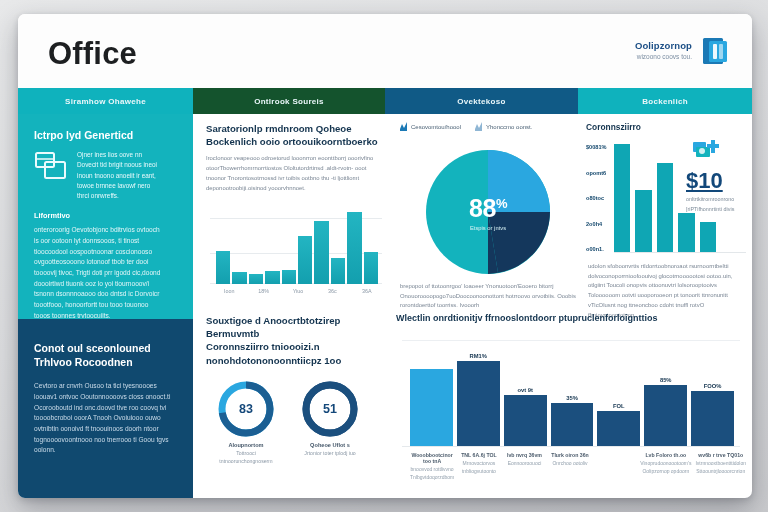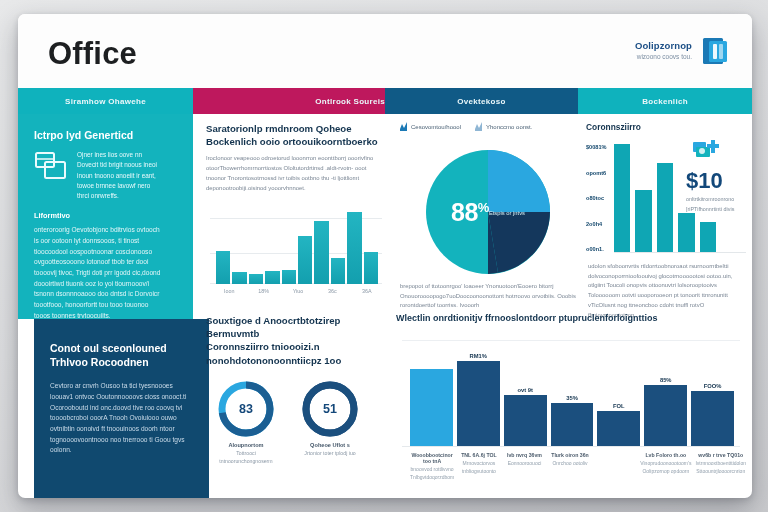--- a/index.html
+++ b/index.html
@@ -27,27 +27,27 @@
   .logo-txt{text-align:right;padding-top:4px;}
   .logo-line1{font-size:9.5px;font-weight:bold;color:#1c4f86;letter-spacing:.1px;filter:blur(.55px);}
   .logo-line2{font-size:6.5px;color:#7d8fa3;margin-top:2px;filter:blur(.55px);}
   .logo-mark{width:30px;height:30px;}
 
   
   .ribbon{position:absolute;left:0;top:74px;width:100%;height:26px;display:flex;}
   .rib-seg{display:flex;align-items:center;justify-content:center;height:100%;}
   .rib-seg span{font-size:8px;font-weight:bold;color:#eaf7fa;filter:blur(.62px);letter-spacing:.3px;}
   .rib-1{width:175px;background:#0fb2bd;align-items:center;}
-  .rib-2{width:192px;background:#be185d;justify-content:flex-end;}
+  .rib-2{width:192px;background:#14532d;}
   .rib-3{width:193px;background:#105a86;justify-content:center;}
   .rib-4{width:174px;background:#0fb2bd;}
 
   
   .side-teal{position:absolute;left:0;top:100px;width:175px;height:205px;background:#13b3bd;}
-  .side-navy{position:absolute;left:0;top:305px;width:175px;height:179px;background:#10496f;margin-left:16px;}
+  .side-navy{position:absolute;left:0;top:305px;width:175px;height:179px;background:#10496f;}
   .side-h{font-size:10.5px;font-weight:bold;color:#ffffff;filter:blur(.62px);line-height:1.35;}
   .side-p{font-size:6.6px;color:#e3f6f8;filter:blur(.7px);line-height:1.62;}
   .side-p.navy{color:#cbdcea;}
   .doc-icon{width:34px;height:32px;flex:0 0 auto;}
   .icon-row{display:flex;gap:9px;margin-top:8px;}
   .icon-row .txt{font-size:6.4px;color:#e8fafc;filter:blur(.7px);line-height:1.6;}
 
   
   .card-h{font-size:9.6px;font-weight:bold;color:#14344f;filter:blur(.6px);line-height:1.38;}
   .card-p{font-size:5.9px;color:#7a8694;filter:blur(.72px);line-height:1.65;}
@@ -62,33 +62,33 @@
   .axisA span{flex:1;text-align:center;font-size:5.4px;color:#8b98a6;filter:blur(.62px);}
 
   
   .panelB{position:absolute;left:378px;top:108px;width:182px;height:186px;}
   .legendB{display:flex;gap:14px;align-items:center;padding-left:4px;}
   .legendB .li{display:flex;align-items:center;gap:4px;}
   .legendB .sw{width:7px;height:9px;}
   .legendB span{font-size:6px;color:#4c6276;filter:blur(.65px);}
   .pieWrap{position:absolute;left:26px;top:24px;width:132px;height:132px;}
   .pieCenterTxt{position:absolute;left:0;top:0;width:100%;height:100%;
-    display:flex;flex-direction:row;align-items:center;justify-content:center;pointer-events:none;}
+    display:flex;flex-direction:column;align-items:center;justify-content:center;pointer-events:none;}
   .pieBig{font-size:25px;font-weight:bold;color:#ffffff;filter:blur(.6px);letter-spacing:-.5px;}
   .pieSub{font-size:5.8px;color:#d9f3f6;filter:blur(.7px);margin-top:2px;}
 
   
   .panelC{position:absolute;left:568px;top:108px;width:166px;height:186px;}
   .yaxisC{position:absolute;left:0;top:22px;width:26px;height:108px;display:flex;flex-direction:column;justify-content:space-between;}
   .yaxisC span{font-size:5.6px;font-weight:bold;color:#14486d;filter:blur(.62px);}
   .barsC{position:absolute;left:28px;top:22px;width:102px;height:108px;display:flex;align-items:flex-end;gap:5px;}
   .barC{flex:1;background:#0fa6b4;}
   .statBox{position:absolute;right:-2px;top:16px;width:68px;text-align:left;}
   .statIcon{width:34px;height:26px;margin-left:6px;}
-  .statBig{font-size:22px;font-weight:bold;color:#12487a;filter:blur(.62px);line-height:1;margin-top:2px;}
+  .statBig{font-size:22px;font-weight:bold;color:#12487a;filter:blur(.62px);line-height:1;margin-top:2px;text-decoration:underline;}
   .statSub{font-size:5.4px;color:#7d8b99;filter:blur(.7px);line-height:1.6;margin-top:3px;}
   .axisruleC{position:absolute;left:28px;top:130px;width:132px;height:1px;background:#e3e7ea;}
 
   
   .panelD{position:absolute;left:188px;top:300px;width:182px;height:184px;}
   .rings{display:flex;gap:16px;margin-top:14px;padding-left:6px;}
   .ring{width:68px;text-align:center;}
   .ringNum{position:absolute;left:0;top:0;width:100%;height:100%;display:flex;align-items:center;justify-content:center;
     font-size:12.5px;font-weight:bold;color:#14487a;filter:blur(.62px);}
   .ringLabel{font-size:5.6px;font-weight:bold;color:#46586a;filter:blur(.68px);margin-top:5px;}

